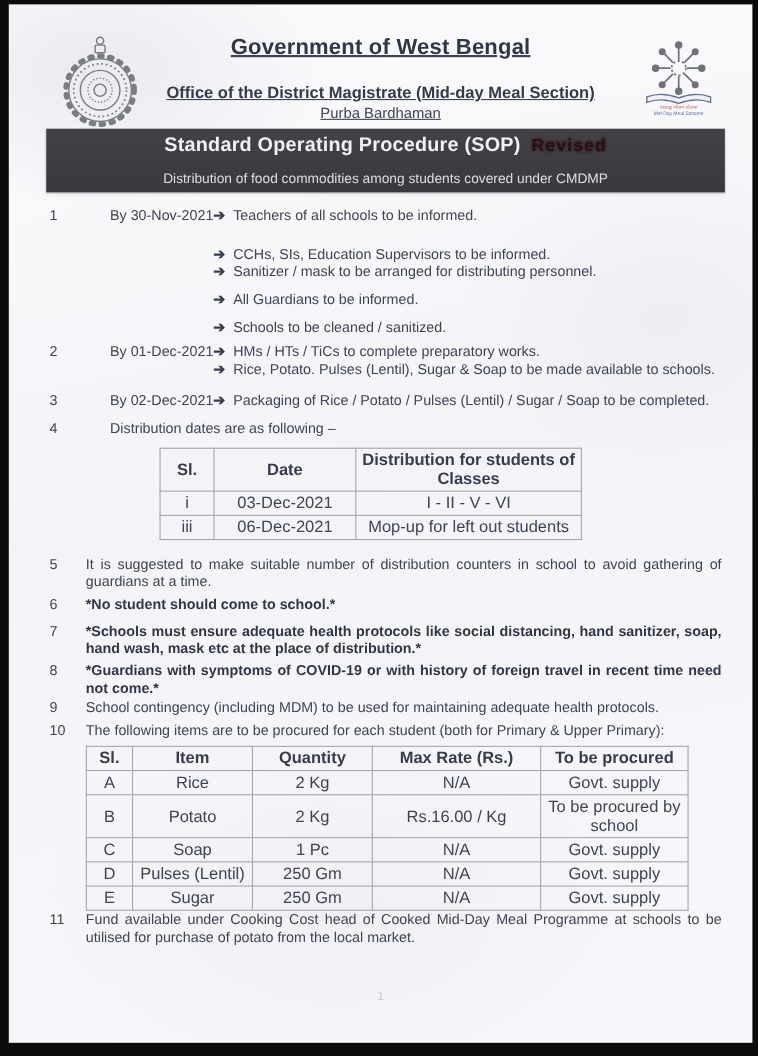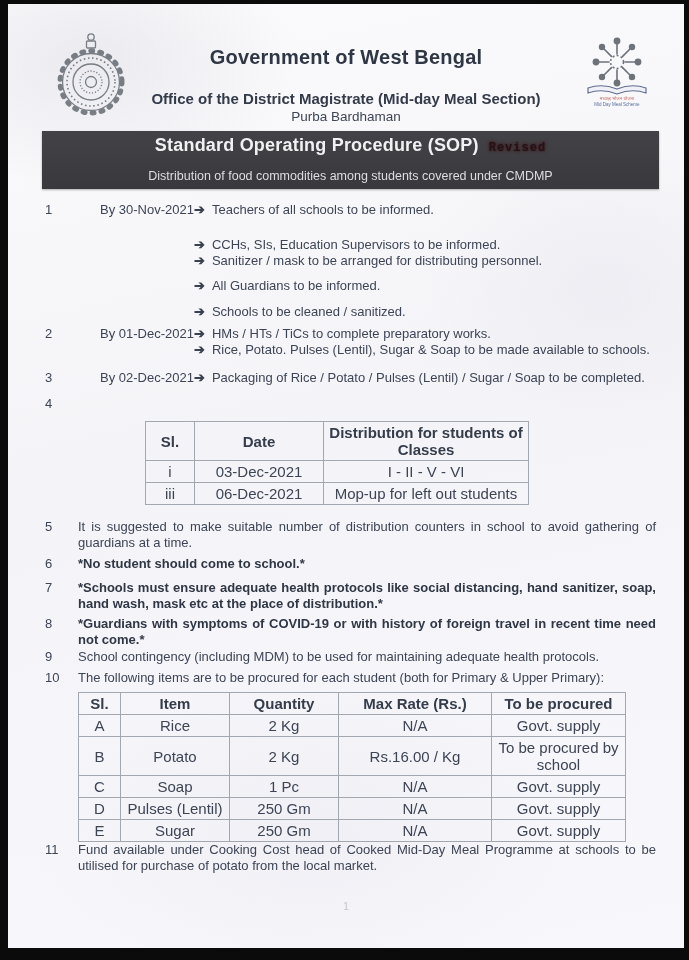--- a/index.html
+++ b/index.html
@@ -10,32 +10,32 @@
     background:
       radial-gradient(ellipse 300px 180px at 12% 6%, rgba(205,205,215,.35), rgba(0,0,0,0) 70%),
       radial-gradient(ellipse 260px 200px at 88% 30%, rgba(214,214,224,.25), rgba(0,0,0,0) 70%),
       radial-gradient(ellipse 400px 240px at 45% 88%, rgba(222,222,232,.28), rgba(0,0,0,0) 70%),
       linear-gradient(168deg,#fbfbfd 0%,#f4f4f8 45%,#f8f7fb 100%);
     color:#3c4352;}
   
   .emblem{position:absolute;opacity:.8;}
   .emblem-left{left:42px;top:26px;}
   .emblem-right{right:28px;top:30px;text-align:center;}
-  .hdr{padding-top:42px;text-align:center;}
+  .hdr{padding-top:28px;text-align:center;text-decoration:underline;}
   .hdr .org{font-size:20px;font-weight:bold;color:#2f3644;letter-spacing:.2px;}
   .hdr .office{font-size:15px;font-weight:bold;color:#333a48;margin-top:21px;}
   .hdr .district{font-size:13.5px;color:#3e4554;margin-top:2px;}
   .logo-cap1{display:block;font-size:5px;line-height:5px;color:#b8483a;transform:scale(.9);}
   .logo-cap2{display:block;font-size:5px;line-height:6px;color:#2e4a86;transform:scale(.9);}
   
   .banner{margin:7px 25px 0 34px;background:linear-gradient(180deg,#434347 0%,#39393d 100%);
           padding:4px 0 6px 0;text-align:center;box-shadow:0 1px 2px rgba(0,0,0,.3);}
   .banner .title{font-size:18px;font-weight:bold;color:#f1f1f3;letter-spacing:.2px;}
-  .banner .stamp{font-size:12px;font-weight:800;color:#201116;margin-left:10px;
-                 letter-spacing:1px;text-shadow:0 0 4px #47171c,0 0 2px #381418;opacity:.95;font-family:Liberation Mono, monospace;}
+  .banner .stamp{font-size:16px;font-weight:800;color:#201116;margin-left:10px;
+                 letter-spacing:1px;text-shadow:0 0 4px #47171c,0 0 2px #381418;opacity:.95;}
   .banner .sub{font-size:12.5px;color:#dddde2;margin-top:13px;}
   
   .item{display:flex;align-items:flex-start;padding-left:37px;padding-right:28px;
         font-size:13px;line-height:16px;color:#3d4454;}
   .num{flex:0 0 55px;color:#3d4454;}
   .num-n{flex:0 0 33px;}
   .date{flex:0 0 86px;white-space:nowrap;}
   .arrows{flex:1;}
   .aline{display:flex;align-items:flex-start;}
   .ar{flex:0 0 18px;font-weight:bold;color:#39404e;}
@@ -169,20 +169,21 @@
       <div class="arrows">
         <div class="aline">
           <span class="ar">➔</span>
           <span class="txt">Packaging of Rice / Potato / Pulses (Lentil) / Sugar / Soap to be completed.</span>
           </div>
       </div>
     </div>
 
     <div class="item mt10">
       <span class="num">4</span>
+      <span class="txt">Distribution dates are as following –</span>
     </div>
 
     <table class="t1">
       <tbody>
           <tr>
         <th class="c0">Sl.</th>
         <th class="c1">Date</th>
         <th>Distribution for students of Classes</th>
       </tr>
       <tr>

